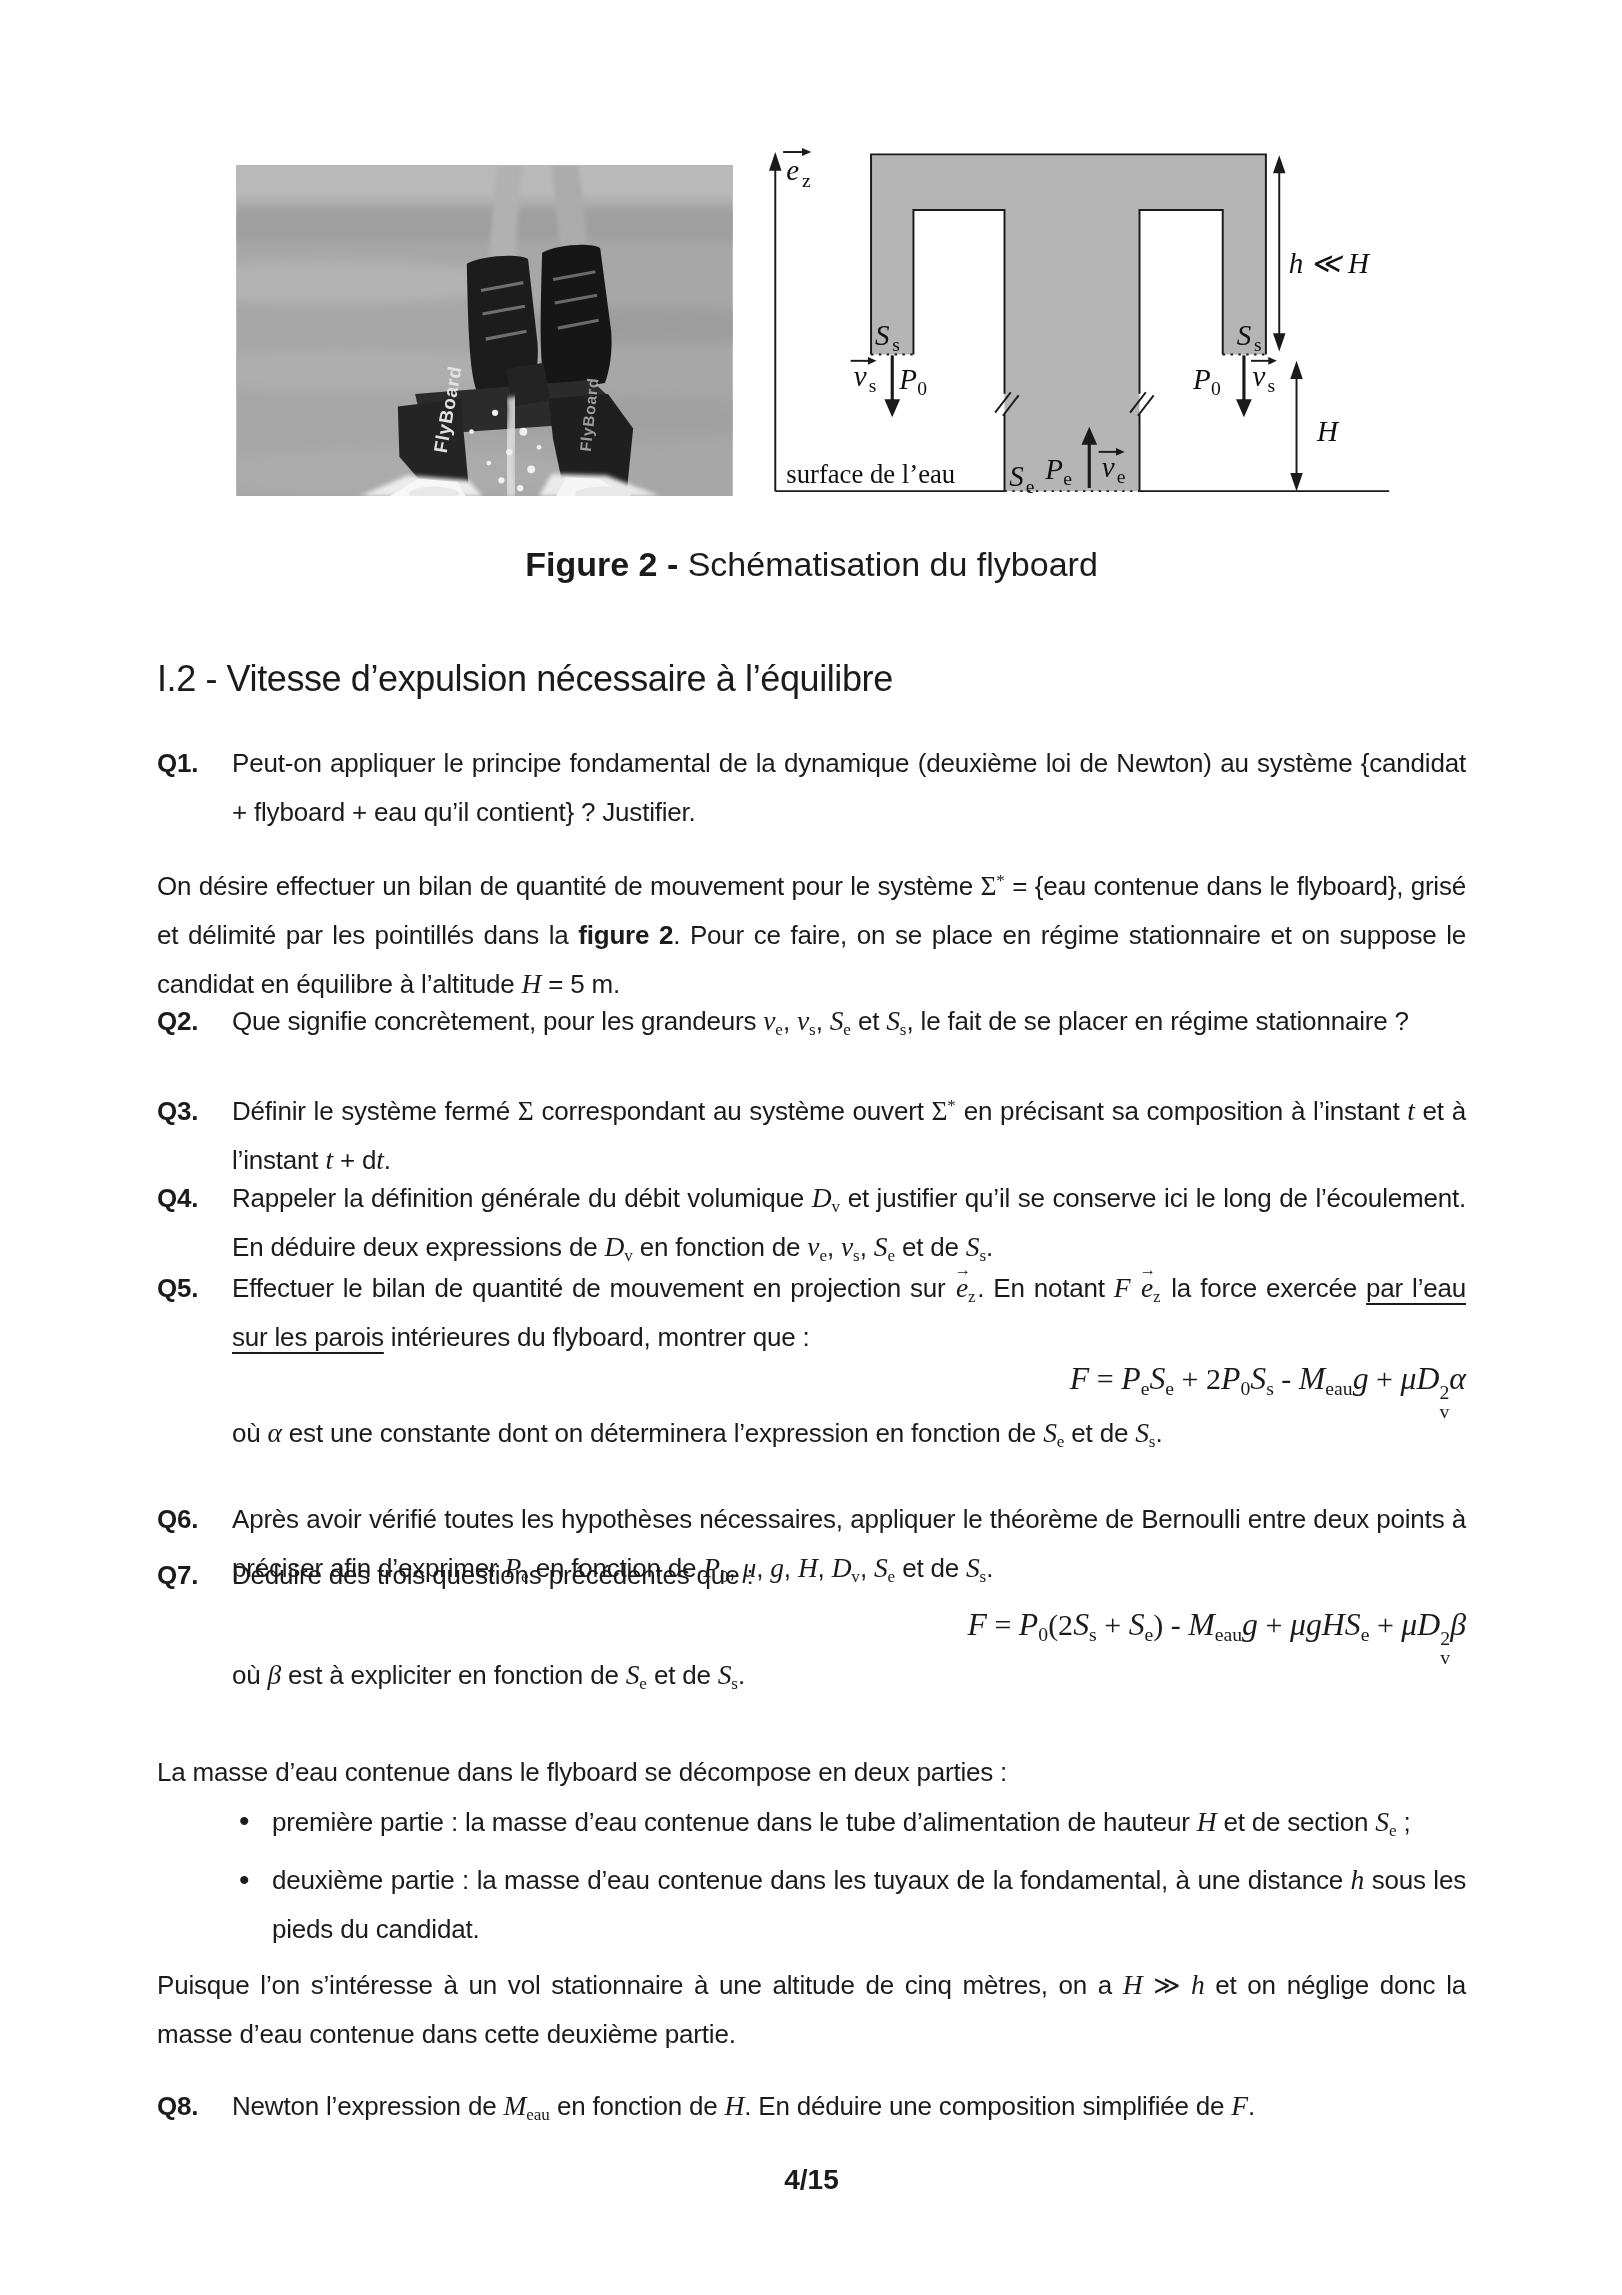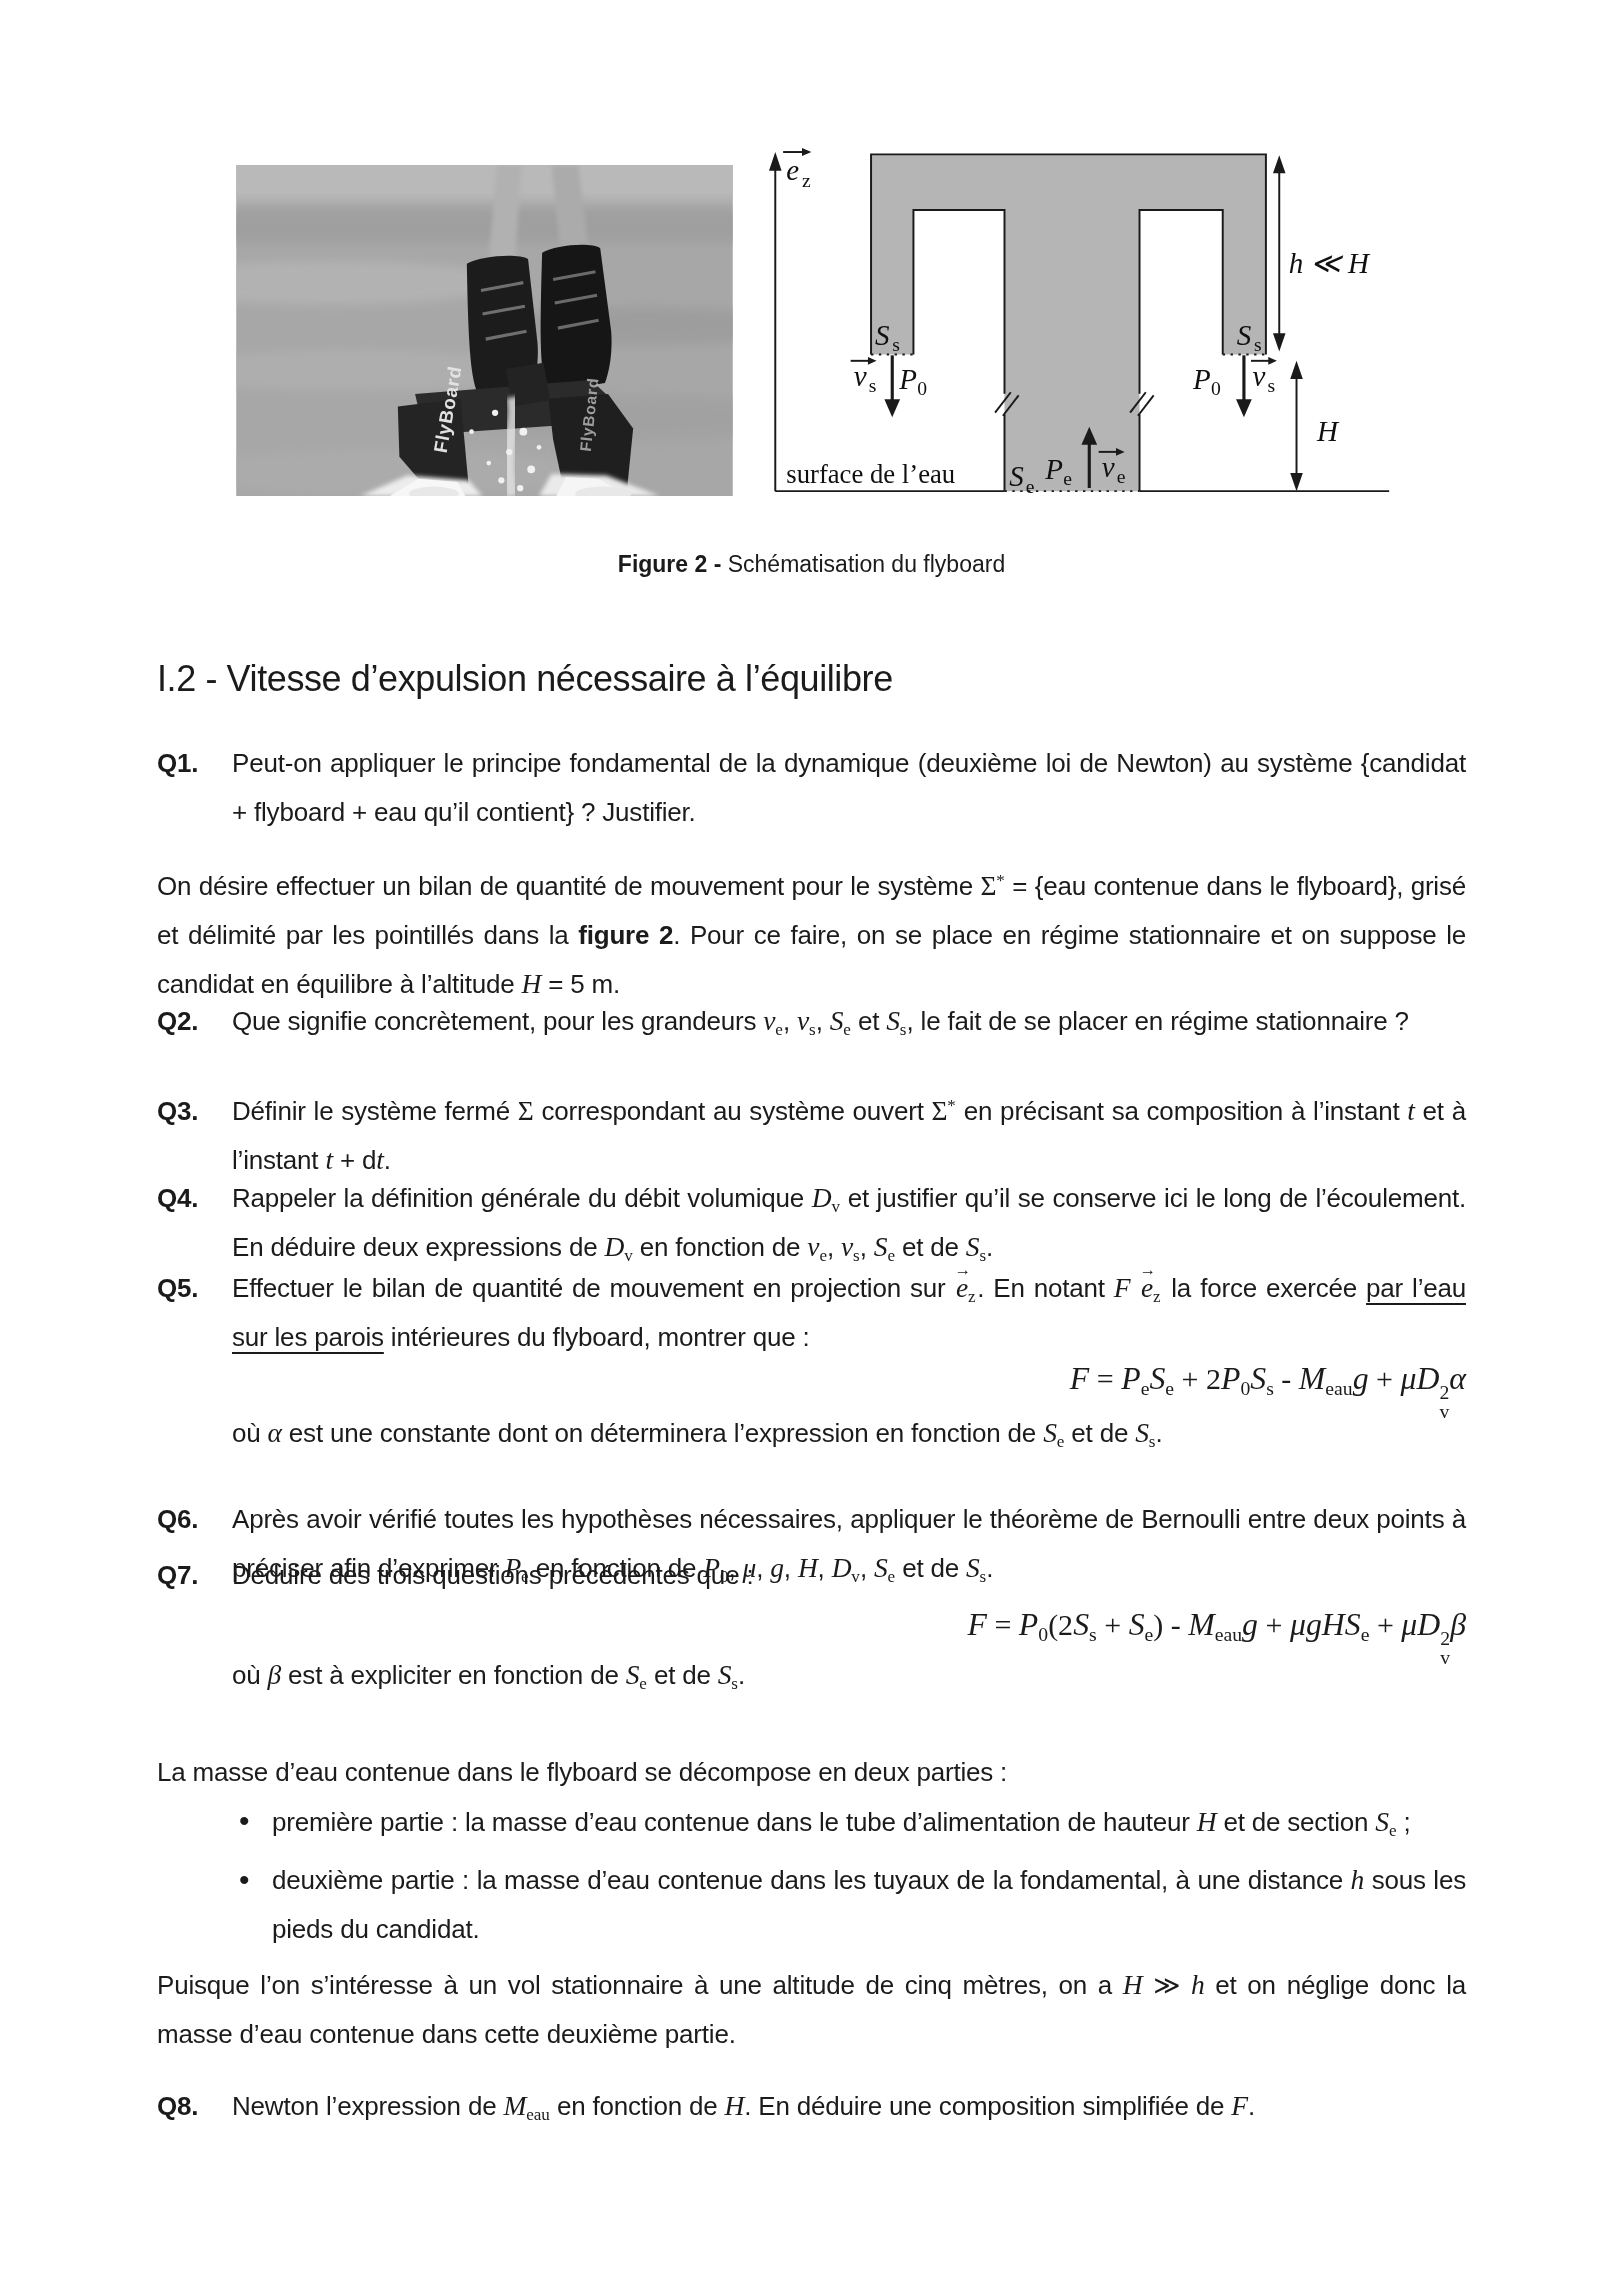--- a/index.html
+++ b/index.html
@@ -9,21 +9,21 @@
     background:#ffffff;
     font-family:"Liberation Sans",sans-serif;
     color:#1b1b1b;
     overflow:hidden;
   }
   .abs{position:absolute;left:157px;right:157px;}
   .jt{text-align:justify;}
   .body-text{font-size:26px;line-height:49px;letter-spacing:-0.2px;}
   .b{font-weight:700;}
   .u{text-decoration:underline;text-decoration-thickness:2px;text-underline-offset:6.3px;}
-  .caption{text-align:center;font-size:23px;line-height:33px;}
+  .caption{text-align:center;font-size:34px;line-height:33px;}
   .heading{font-size:36px;font-weight:400;line-height:41px;letter-spacing:-0.4px;}
   .question{display:flex;}
   .q-label{width:75px;flex-shrink:0;font-weight:700;}
   .q-text{flex:1;}
   .note{padding-left:75px;}
   .equation{
     text-align:right;
     font-family:"Liberation Serif",serif;
     font-size:30px;line-height:44px;
     letter-spacing:0;
@@ -282,15 +282,16 @@
     </div>
   </div>
 
   <div class="abs body-text jt" style="top:1961px"><span><span>Puisque l’on s’intéresse à un vol stationnaire à une altitude de cinq mètres, on a </span></span><span class="mi"><span>H</span></span><span><span> ≫ </span></span><span class="mi"><span>h</span></span><span><span> et on néglige donc la masse d’eau contenue dans cette deuxième partie.</span></span></div>
 
   <div class="abs body-text question" style="top:2082px">
     <span class="q-label">Q8.</span>
     <div class="q-text jt"><span><span>Newton l’expression de </span></span><span class="mi"><span>M</span><sub>eau</sub></span><span><span> en fonction de </span></span><span class="mi"><span>H</span></span><span><span>. En déduire une composition simplifiée de </span></span><span class="mi"><span>F</span></span><span><span>.</span></span></div>
   </div>
 
+  <div class="abs footer" style="top:2164px">4/15</div>
 
 </div>
 
 
 </body></html>

